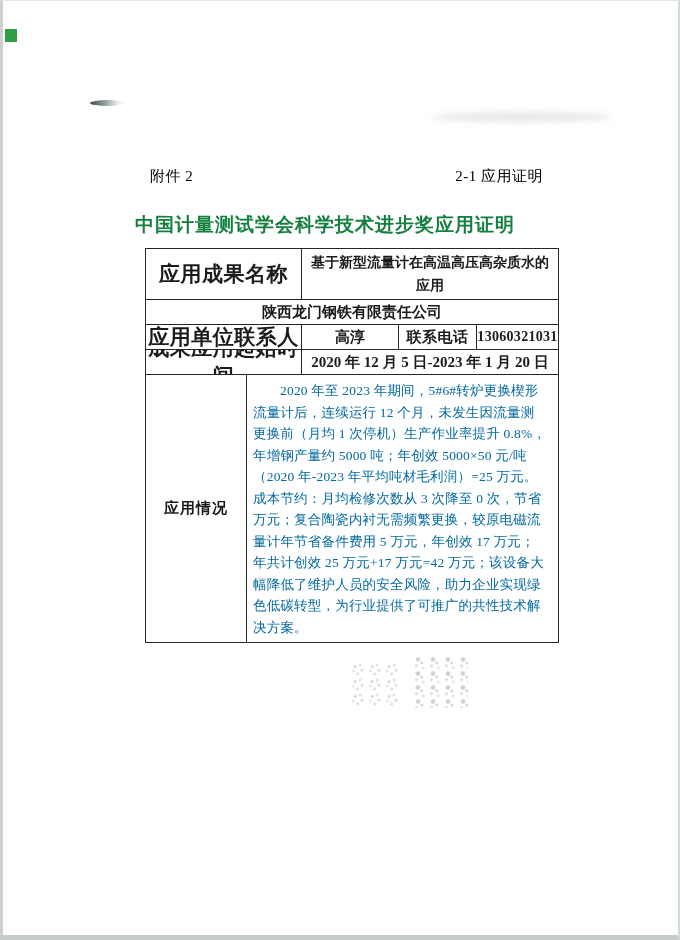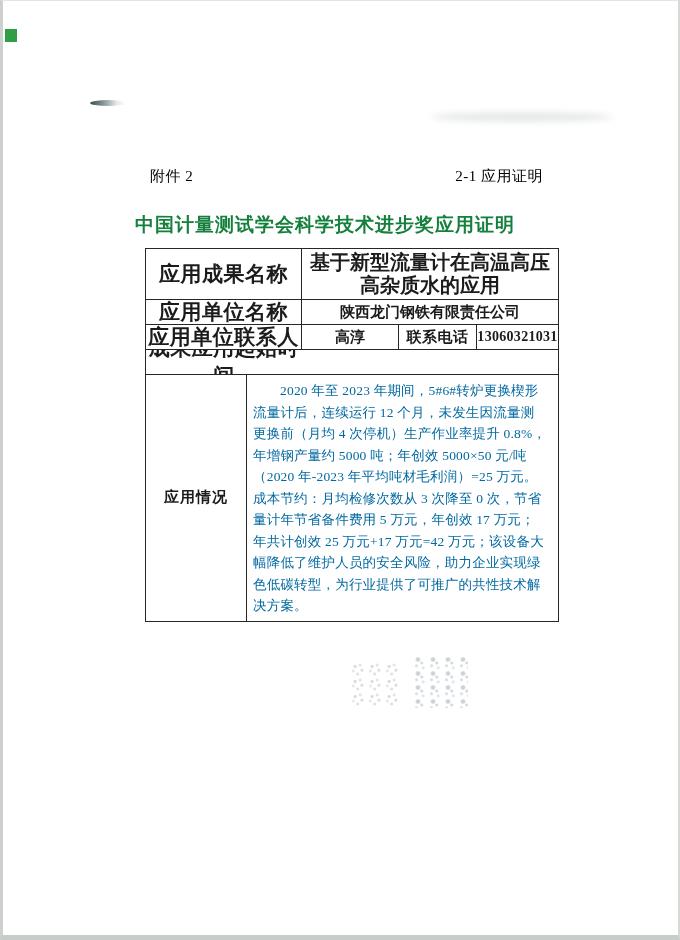--- a/index.html
+++ b/index.html
@@ -62,21 +62,21 @@
   .trow:last-child{border-bottom:none;}
   .cell{
     border-right:1px solid #262626;box-sizing:border-box;
     display:flex;align-items:center;justify-content:center;
     text-align:center;overflow:hidden;
   }
   .cell:last-child{border-right:none;}
   .lbl{width:156px;flex:0 0 156px;font-weight:bold;font-size:21px;letter-spacing:.5px;}
   .val{flex:1;font-weight:bold;font-size:15px;}
   .r1{height:50px;}
-  .r1 .val{font-size:20px;line-height:23px;padding:0 5px;}
+  .r1 .val{font-size:14px;line-height:23px;padding:0 5px;}
   .r2,.r3,.r4{height:24px;}
   .c-contact-name{width:97px;flex:0 0 97px;font-weight:bold;font-size:15px;}
   .c-phone-label{width:78px;flex:0 0 78px;font-weight:bold;font-size:15px;letter-spacing:.5px;}
   .c-phone-value{flex:1;font-weight:bold;font-size:14px;letter-spacing:.3px;}
   .r5 .lbl5{width:101px;flex:0 0 101px;font-weight:bold;font-size:15px;letter-spacing:1px;
     display:flex;align-items:center;justify-content:center;border-right:1px solid #262626;box-sizing:border-box;}
   .details{flex:1;padding:5px 7px 4px 6px;box-sizing:border-box;overflow:hidden;}
   .details .dline{
     font-size:13.5px;line-height:21.5px;white-space:nowrap;color:#0369a1;
     letter-spacing:.2px;
@@ -102,44 +102,45 @@
 <div class="doc-title">中国计量测试学会科学技术进步奖应用证明</div>
 
 <div class="tbl">
 
   <div class="trow r1">
     <div class="cell lbl">应用成果名称</div>
     <div class="cell val">基于新型流量计在高温高压高杂质水的应用</div>
   </div>
 
   <div class="trow r2">
-    <div class="cell lbl">应用单位名称</div>
     <div class="cell val">陕西龙门钢铁有限责任公司</div>
   </div>
 
   <div class="trow r3">
     <div class="cell lbl">应用单位联系人</div>
     <div class="cell c-contact-name">高淳</div>
     <div class="cell c-phone-label">联系电话</div>
     <div class="cell c-phone-value">13060321031</div>
   </div>
 
   <div class="trow r4">
     <div class="cell lbl">成果应用起始时间</div>
+    <div class="cell val">2020 年 12 月 5 日-2023 年 1 月 20 日</div>
   </div>
 
   <div class="trow r5">
     <div class="lbl5">应用情况</div>
     <div class="details">
       <div class="dline">2020 年至 2023 年期间，5#6#转炉更换楔形</div>
       <div class="dline">流量计后，连续运行 12 个月，未发生因流量测</div>
-      <div class="dline">更换前（月均 4 次停机）生产作业率提升 0.8%，</div>
+      <div class="dline">更换前（月均 1 次停机）生产作业率提升 0.8%，</div>
       <div class="dline">年增钢产量约 5000 吨；年创效 5000×50 元/吨</div>
       <div class="dline">（2020 年-2023 年平均吨材毛利润）=25 万元。</div>
       <div class="dline">成本节约：月均检修次数从 3 次降至 0 次，节省</div>
+      <div class="dline">万元；复合陶瓷内衬无需频繁更换，较原电磁流</div>
       <div class="dline">量计年节省备件费用 5 万元，年创效 17 万元；</div>
       <div class="dline">年共计创效 25 万元+17 万元=42 万元；该设备大</div>
       <div class="dline">幅降低了维护人员的安全风险，助力企业实现绿</div>
       <div class="dline">色低碳转型，为行业提供了可推广的共性技术解</div>
       <div class="dline">决方案。</div>
     </div>
   </div>
 
 </div>
 

